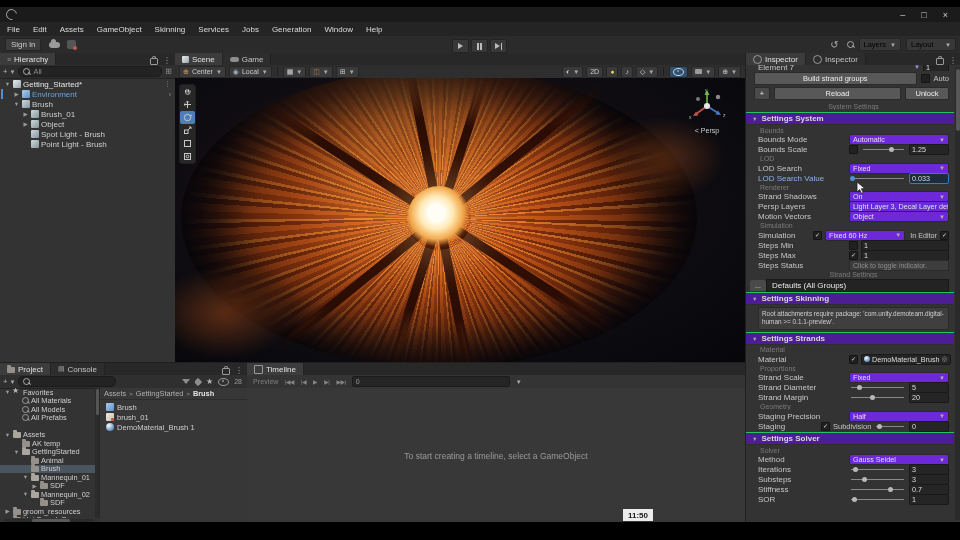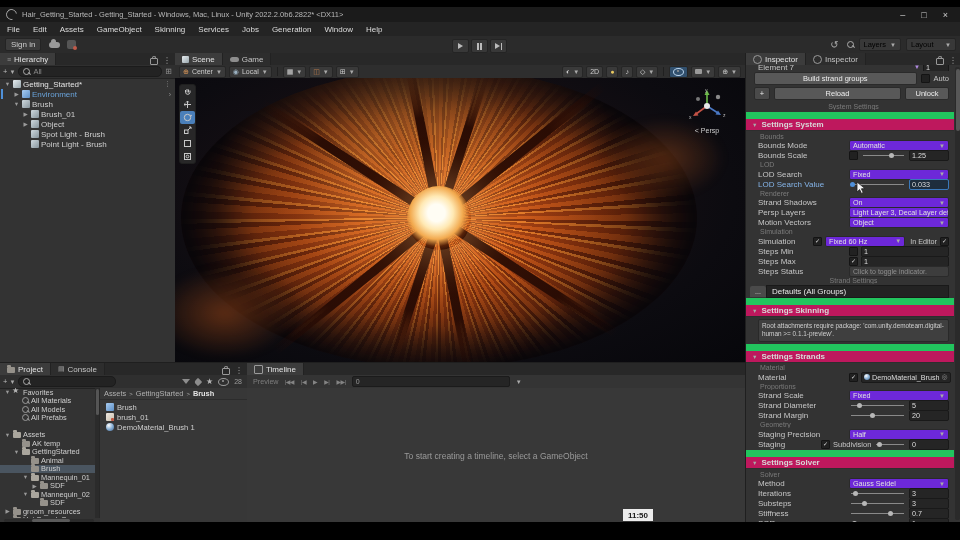--- a/index.html
+++ b/index.html
@@ -101,21 +101,21 @@
   .objdot{width:6px;height:6px;border-radius:50%;background:radial-gradient(circle at 35% 30%,#fff,#7fa8d0 55%,#47648a);flex:none}
   .objpick{margin-left:auto;color:#999;font-size:7px}
   .btnfield{flex:1;height:9px;background:#3d3d3d;border:1px solid #2a2a2a;border-radius:2px;color:#8f8f8f;font-size:7px;align-items:center;padding:0 3px}
   .midlabel{font-size:7.5px;color:#c6c6c6}
   .suffix{font-size:7.2px;color:#c6c6c6;margin-left:2px}
   .morebox{width:16px;height:11px;background:#4a4a4a;border-radius:2px 2px 0 0;color:#ddd;font-size:7px;align-items:center;justify-content:center;flex:none}
   [data-kind="header-center"]{justify-content:center;height:9px}
   [data-kind="header-center"] .ilabel{width:auto;color:#7b7b7b;font-size:7px}
   [data-kind="subheader"]{height:8.5px;padding-left:14px}
   [data-kind="subheader"] .ilabel{color:#7b7b7b;font-size:7px}
-  [data-kind="foldout"]{height:11px;background:#be185d;border-top:7px solid #22c55e;border-bottom:1px solid #2e2e2e;padding-left:6px;margin:1px 0}
+  [data-kind="foldout"]{height:11px;background:#4c1d95;border-top:1px solid #22c55e;border-bottom:1px solid #2e2e2e;padding-left:6px;margin:1px 0}
   [data-kind="foldout"] .ilabel{width:auto;font-weight:bold;color:#d8d8d8}
   [data-kind="foldout"] .ilabel::before{content:"▼";font-size:5.5px;color:#aaa;margin-right:4px;font-weight:normal}
   [data-kind="dropdown"]>.dd{display:flex}
   [data-kind="slider-field"]>.slider{display:block}
   [data-kind="slider-field"]>.numfield{display:block}
   [data-kind="toggle-slider-field"]>.chk{display:block}
   [data-kind="toggle-slider-field"]>.slider{display:block}
   [data-kind="toggle-slider-field"]>.numfield{display:block}
   [data-kind="toggle"]>.chk{display:block}
   [data-kind="toggle-dropdown-toggle"]>.chk{display:block}
@@ -170,21 +170,20 @@
   #blackbar-bottom{left:0;top:522px;width:960px;height:18px;background:#000}
   #timestamp{left:623px;top:509px;width:30px;height:12px;background:#ececec;color:#1a1a1a;font-size:8px;font-weight:bold;display:flex;align-items:center;justify-content:center}
 </style>
 </head>
 <body>
 
 <div class="abs" id="blackbar-top"></div>
 
 <div class="abs" id="titlebar">
   <span id="unity-logo"></span>
-  <span>Hair_Getting_Started - Getting_Started - Windows, Mac, Linux - Unity 2022.2.0b6.2822* &lt;DX11&gt;</span>
   <span id="win-controls">
     <span>–</span>
     <span>□</span>
     <span>×</span>
   </span>
 </div>
 
 <div class="abs" id="menubar">
 
 <span>File</span>

